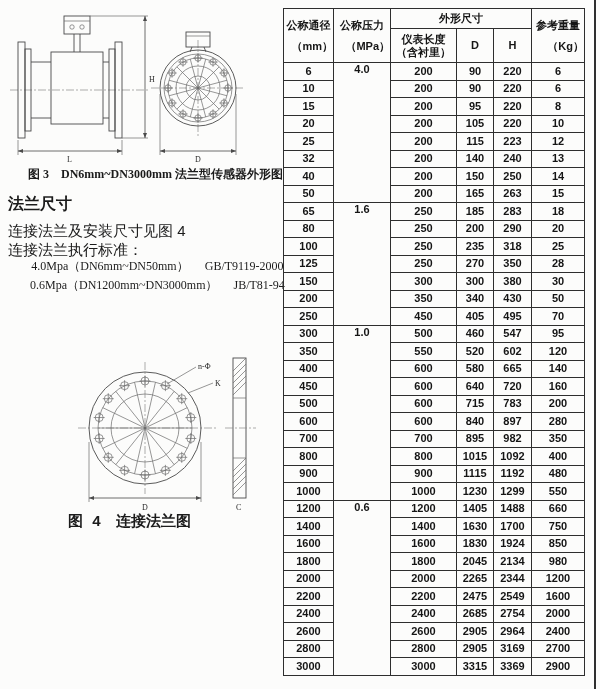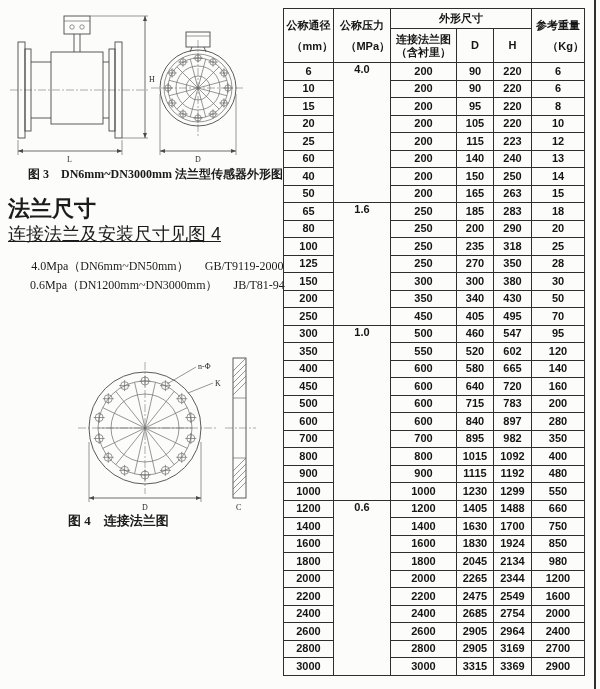--- a/index.html
+++ b/index.html
@@ -2,24 +2,24 @@
 <html><head>
 <meta charset="utf-8">
 <style>
   html,body{margin:0;padding:0;background:#e8e8e8;}
   .page{position:relative;width:600px;height:689px;background:#fcfcfb;overflow:hidden;
         font-family:"Liberation Sans",sans-serif;color:#1b1b1b;}
   
   .fig-caption{position:absolute;font-family:"Liberation Serif",serif;font-weight:bold;
                font-size:12px;white-space:nowrap;}
   .cap3{left:28px;top:166px;}
-  .cap4{left:68px;top:512px;font-size:13px;}
-  .sec-heading{position:absolute;left:8px;top:194px;font-size:22px;font-weight:bold;
+  .cap4{left:68px;top:512px;font-size:15px;font-family:Liberation Mono, monospace;}
+  .sec-heading{position:absolute;left:8px;top:194px;font-size:16px;font-weight:bold;
                font-family:"Liberation Sans",sans-serif;}
-  .para{position:absolute;left:8px;font-size:18px;white-space:nowrap;text-decoration:underline;}
+  .para{position:absolute;left:8px;font-size:15px;white-space:nowrap;}
   .p1{top:222px;}
   .p2{top:241px;}
   .standards{position:absolute;left:30px;top:257px;font-family:"Liberation Serif",serif;
              font-size:12px;text-align:center;}
   .standards .srow{height:19px;line-height:19px;white-space:nowrap;}
   .standards .std{margin-left:16px;}
   
   svg{position:absolute;}
   .f3{left:4px;top:2px;}
   .f4{left:20px;top:346px;}
@@ -154,20 +154,21 @@
     <line class="dim" x1="156" y1="149" x2="232" y2="149"></line>
     <path class="arr" d="M156,149 l5,-2 l0,4 z"></path>
     <path class="arr" d="M232,149 l-5,-2 l0,4 z"></path>
     <text class="dlabel" x="191" y="160">D</text>
   </svg>
 
   <div class="fig-caption cap3">图 3　DN6mm~DN3000mm 法兰型传感器外形图</div>
 
   <div class="sec-heading">法兰尺寸</div>
   <div class="para p1">连接法兰及安装尺寸见图 4</div>
+  <div class="para p2">连接法兰执行标准：</div>
   <div class="standards">
       <div class="srow"><span>4.0Mpa（DN6mm~DN50mm）</span><span class="std">GB/T9119-2000</span></div>
       <div class="srow"><span>0.6Mpa（DN1200mm~DN3000mm）</span><span class="std">JB/T81-94</span></div>
     </div>
 
   <svg class="f4" width="250" height="168" viewBox="0 0 250 168">
     <line class="cl" x1="58" y1="82" x2="196" y2="82"></line>
     <line class="cl" x1="125" y1="16" x2="125" y2="148"></line>
     <circle class="ln" cx="125" cy="82" r="56"></circle>
     <circle class="thin" cx="125" cy="82" r="47"></circle>
@@ -288,21 +289,21 @@
           <span class="unit squig">（MPa）</span>
         </th>
         <th colspan="3">外形尺寸</th>
         <th rowspan="2">
           <span>参考重量</span>
           <span class="unit">（Kg）</span>
         </th>
       </tr>
       <tr class="h2">
         <th class="sub2">
-          <span>连接法兰图</span><br>
+          <span>仪表长度</span><br>
           <span>（含衬里）</span>
         </th>
         <th>D</th>
         <th>H</th>
       </tr>
     </thead>
     <tbody>
         <tr>
           <td>6</td>
           <td rowspan="8" class="pcell">4.0</td>
@@ -333,21 +334,21 @@
           <td>10</td>
         </tr>
         <tr>
           <td>25</td>
           <td>200</td>
           <td>115</td>
           <td>223</td>
           <td>12</td>
         </tr>
         <tr>
-          <td>60</td>
+          <td>32</td>
           <td>200</td>
           <td>140</td>
           <td>240</td>
           <td>13</td>
         </tr>
         <tr>
           <td>40</td>
           <td>200</td>
           <td>150</td>
           <td>250</td>

